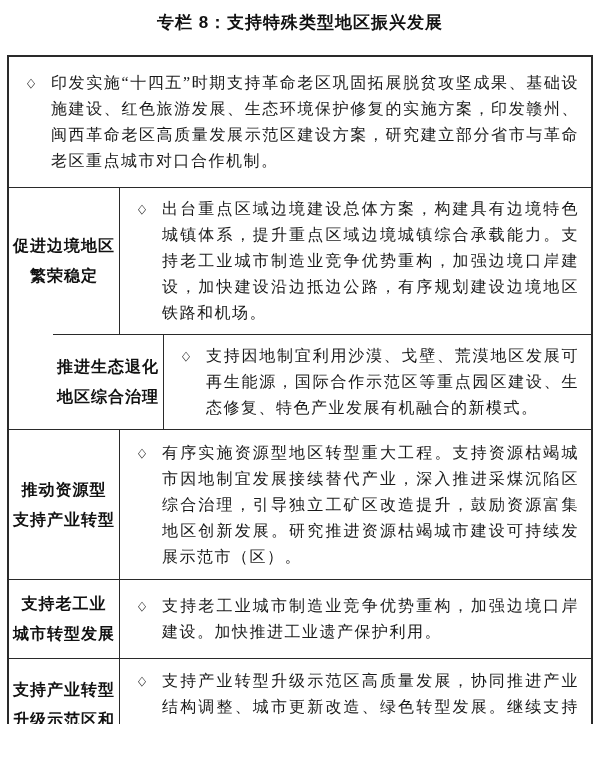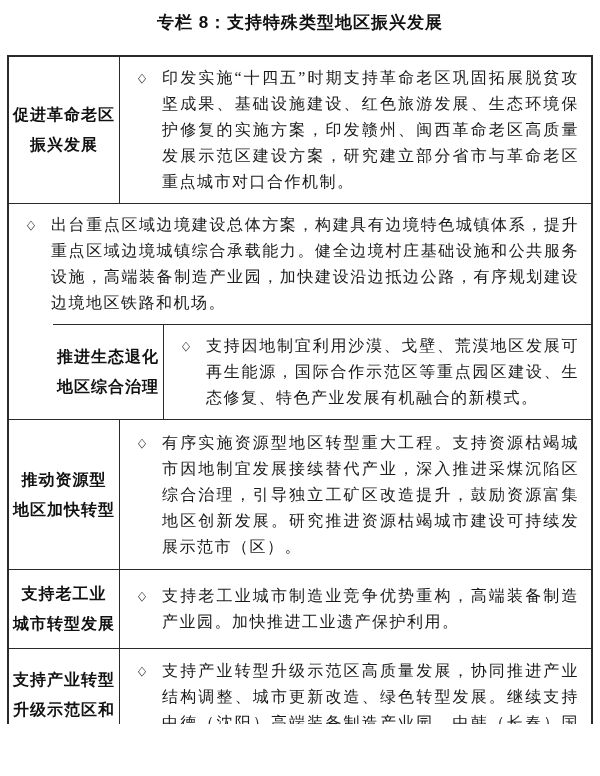--- a/index.html
+++ b/index.html
@@ -102,76 +102,76 @@
   }
 </style>
 </head>
 <body>
 
 <div class="page">
   <h1 class="doc-title">专栏 8：支持特殊类型地区振兴发展</h1>
 
   <div class="box-table">
     <div class="box-row">
-      <div class="cell-left">
-        <div class="category-label">促进革命老区
-振兴发展</div>
-      </div>
       <div class="cell-right">
         <div class="entry">
           <span class="bullet">◇</span>
           <div class="entry-text">印发实施“十四五”时期支持革命老区巩固拓展脱贫攻坚成果、基础设施建设、红色旅游发展、生态环境保护修复的实施方案，印发赣州、闽西革命老区高质量发展示范区建设方案，研究建立部分省市与革命老区重点城市对口合作机制。</div>
         </div>
       </div>
     </div>
 
     <div class="box-row">
+      <div class="cell-left">
+        <div class="category-label">促进边境地区
+繁荣稳定</div>
+      </div>
       <div class="cell-right">
         <div class="entry">
           <span class="bullet">◇</span>
-          <div class="entry-text">出台重点区域边境建设总体方案，构建具有边境特色城镇体系，提升重点区域边境城镇综合承载能力。健全边境村庄基础设施和公共服务设施，高端装备制造产业园，加快建设沿边抵边公路，有序规划建设边境地区铁路和机场。</div>
+          <div class="entry-text">出台重点区域边境建设总体方案，构建具有边境特色城镇体系，提升重点区域边境城镇综合承载能力。支持老工业城市制造业竞争优势重构，加强边境口岸建设，加快建设沿边抵边公路，有序规划建设边境地区铁路和机场。</div>
         </div>
       </div>
     </div>
 
     <div class="box-row">
       <div class="cell-left">
         <div class="category-label">推进生态退化
 地区综合治理</div>
       </div>
       <div class="cell-right">
         <div class="entry">
           <span class="bullet">◇</span>
           <div class="entry-text">支持因地制宜利用沙漠、戈壁、荒漠地区发展可再生能源，国际合作示范区等重点园区建设、生态修复、特色产业发展有机融合的新模式。</div>
         </div>
       </div>
     </div>
 
     <div class="box-row">
       <div class="cell-left">
         <div class="category-label">推动资源型
-地区加快转型</div>
+支持产业转型</div>
       </div>
       <div class="cell-right">
         <div class="entry">
           <span class="bullet">◇</span>
           <div class="entry-text">有序实施资源型地区转型重大工程。支持资源枯竭城市因地制宜发展接续替代产业，深入推进采煤沉陷区综合治理，引导独立工矿区改造提升，鼓励资源富集地区创新发展。研究推进资源枯竭城市建设可持续发展示范市（区）。</div>
         </div>
       </div>
     </div>
 
     <div class="box-row">
       <div class="cell-left">
         <div class="category-label">支持老工业
 城市转型发展</div>
       </div>
       <div class="cell-right">
         <div class="entry">
           <span class="bullet">◇</span>
-          <div class="entry-text">支持老工业城市制造业竞争优势重构，高端装备制造产业园。加快推进工业遗产保护利用。</div>
+          <div class="entry-text">支持老工业城市制造业竞争优势重构，加强边境口岸建设。加快推进工业遗产保护利用。</div>
         </div>
       </div>
     </div>
 
     <div class="box-row">
       <div class="cell-left">
         <div class="category-label">支持产业转型
 升级示范区和
 重点园区建设</div>
       </div>

